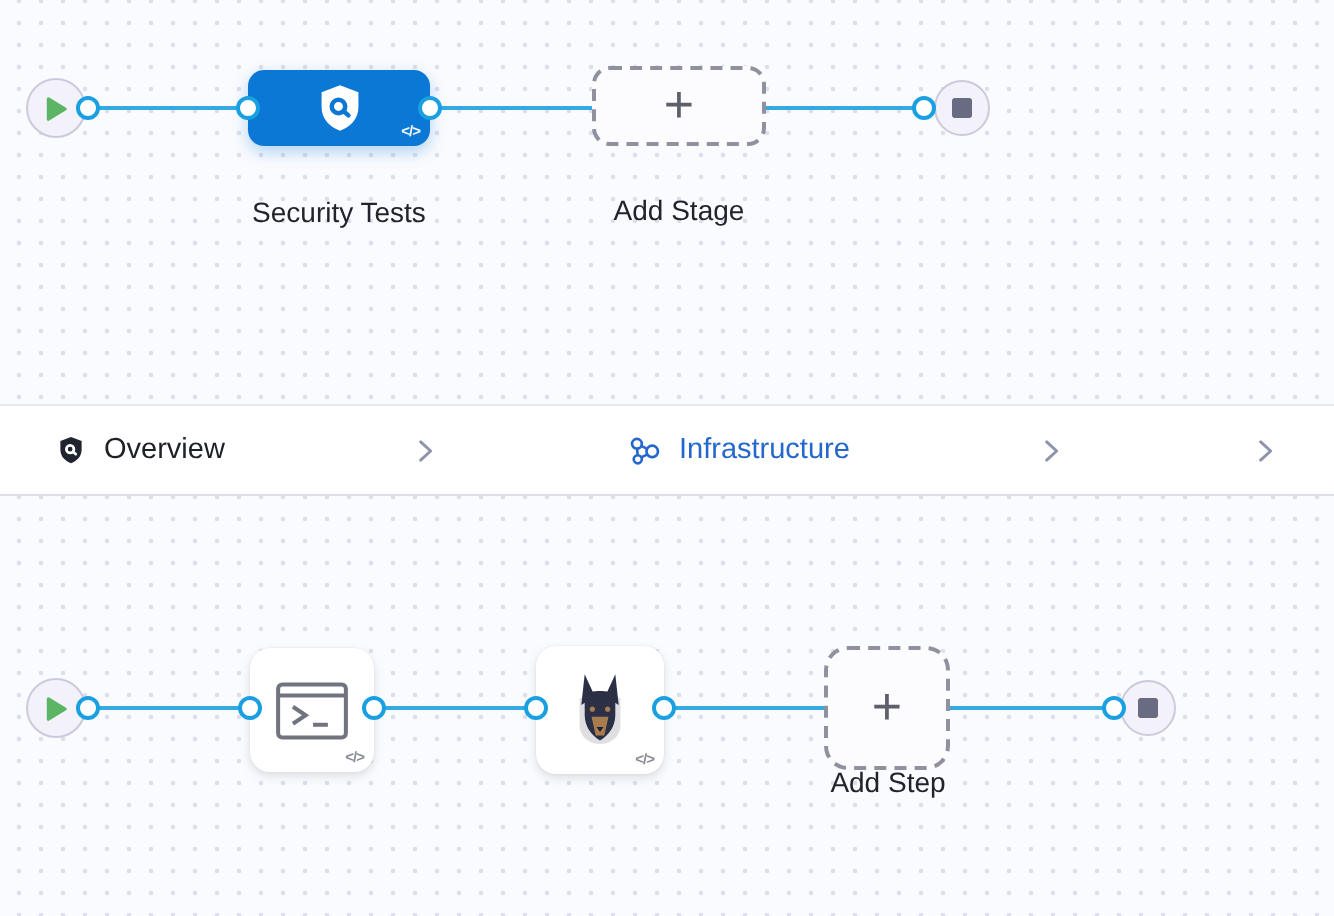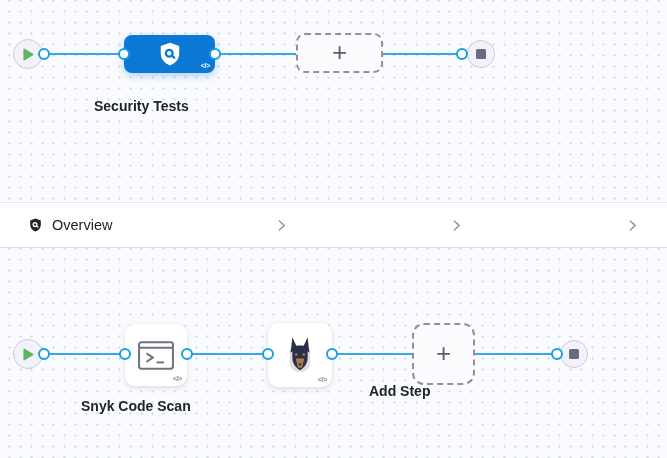--- a/index.html
+++ b/index.html
@@ -47,25 +47,25 @@
     display: flex; align-items: center; justify-content: center;
     z-index: 3;
   }
   .stop-square {
     width: 10px; height: 10px;
     background: #696b82;
     border-radius: 1.5px;
   }
   .node-label {
     position: absolute;
+    text-align: center;
     font-size: 14px;
     color: #21242c;
     line-height: 20px;
     z-index: 2;
-    font-weight: bold;
   }
   .stage-box {
     position: absolute;
     background: #0b78d6;
     border-radius: 8px;
     box-shadow: 0 3px 8px rgba(11, 120, 214, 0.30);
     display: flex; align-items: center; justify-content: center;
     z-index: 3;
     cursor: pointer;
   }
@@ -164,20 +164,21 @@
       </svg>
       <span class="code-glyph on-blue">&lt;/&gt;</span>
     </div>
     <div class="connector" style="left:118px; top:48px;"></div>
     <div class="connector" style="left:209px; top:48px;"></div>
     <div class="node-label" style="left:94px; top:96px; width:151px;">Security Tests</div>
 
     <div class="dashed-box" style="left:296px; top:33px; width:87px; height:40px;">
       <span class="plus-glyph">+</span>
     </div>
+    <div class="node-label" style="left:264px; top:95px; width:151px;">Add Stage</div>
 
     <div class="connector" style="left:456px; top:48px;"></div>
     <div class="term-node" style="left:467px; top:40px; width:28px; height:28px;">
       <div class="stop-square"></div>
     </div>
 
   </div>
 
   <div class="tabbar">
 
@@ -189,20 +190,31 @@
       </svg>
       <span>Overview</span>
     </div>
 
     <span class="chevron-sep">
       <svg width="13" height="13" viewBox="0 0 12 12">
         <path d="M4 1.8 L8.6 6 L4 10.2" stroke="#8e95ad" stroke-width="1.4" fill="none" stroke-linecap="round" stroke-linejoin="round"></path>
       </svg>
     </span>
 
+    <div class="tab link-blue">
+      <svg width="17" height="17" viewBox="0 0 16 16">
+        <g fill="none" stroke="#2468ce" stroke-width="1.25">
+          <circle cx="4.2" cy="4.6" r="2.3"></circle>
+          <circle cx="11.4" cy="8.2" r="2.7"></circle>
+          <circle cx="4.6" cy="11.9" r="1.9"></circle>
+          <path d="M6.3 5.6 L9 7 M6.3 11 L8.9 9.7 M4.3 6.9 L4.5 10"></path>
+        </g>
+      </svg>
+      <span>Infrastructure</span>
+    </div>
 
     <span class="chevron-sep">
       <svg width="13" height="13" viewBox="0 0 12 12">
         <path d="M4 1.8 L8.6 6 L4 10.2" stroke="#8e95ad" stroke-width="1.4" fill="none" stroke-linecap="round" stroke-linejoin="round"></path>
       </svg>
     </span>
 
 
     <span class="chevron-sep">
       <svg width="13" height="13" viewBox="0 0 12 12">
@@ -230,21 +242,20 @@
           <rect x="1" y="1" width="32" height="25" rx="2"></rect>
           <path d="M1 6.2 H33"></path>
           <path d="M8 11.5 L14 15.5 L8 19.5"></path>
           <path d="M17.5 20 H24.5"></path>
         </g>
       </svg>
       <span class="code-glyph on-white">&lt;/&gt;</span>
     </div>
     <div class="connector" style="left:119px; top:100px;"></div>
     <div class="connector" style="left:181px; top:100px;"></div>
-    <div class="node-label" style="left:81px; top:148px; width:150px;">Snyk Code Scan</div>
 
     <div class="step-box" style="left:268px; top:75px; width:64px; height:64px;">
       <svg width="34" height="40" viewBox="0 0 40 46">
         <path d="M8 16 H32 V32 C32 39 26 43 20 43 C14 43 8 39 8 32 Z" fill="#dfdfe2"></path>
         <path d="M11 2 L17 15 L9 20 Z" fill="#2b3046"></path>
         <path d="M29 2 L23 15 L31 20 Z" fill="#2b3046"></path>
         <path d="M11 14 C14 11 26 11 29 14 L29 26 C29 33 25 38 20 41 C15 38 11 33 11 26 Z" fill="#2b3046"></path>
         <path d="M15 27 L25 27 L22.5 38 L17.5 38 Z" fill="#a97c50"></path>
         <circle cx="15.5" cy="22.5" r="1.5" fill="#a97c50"></circle>
         <circle cx="24.5" cy="22.5" r="1.5" fill="#a97c50"></circle>

